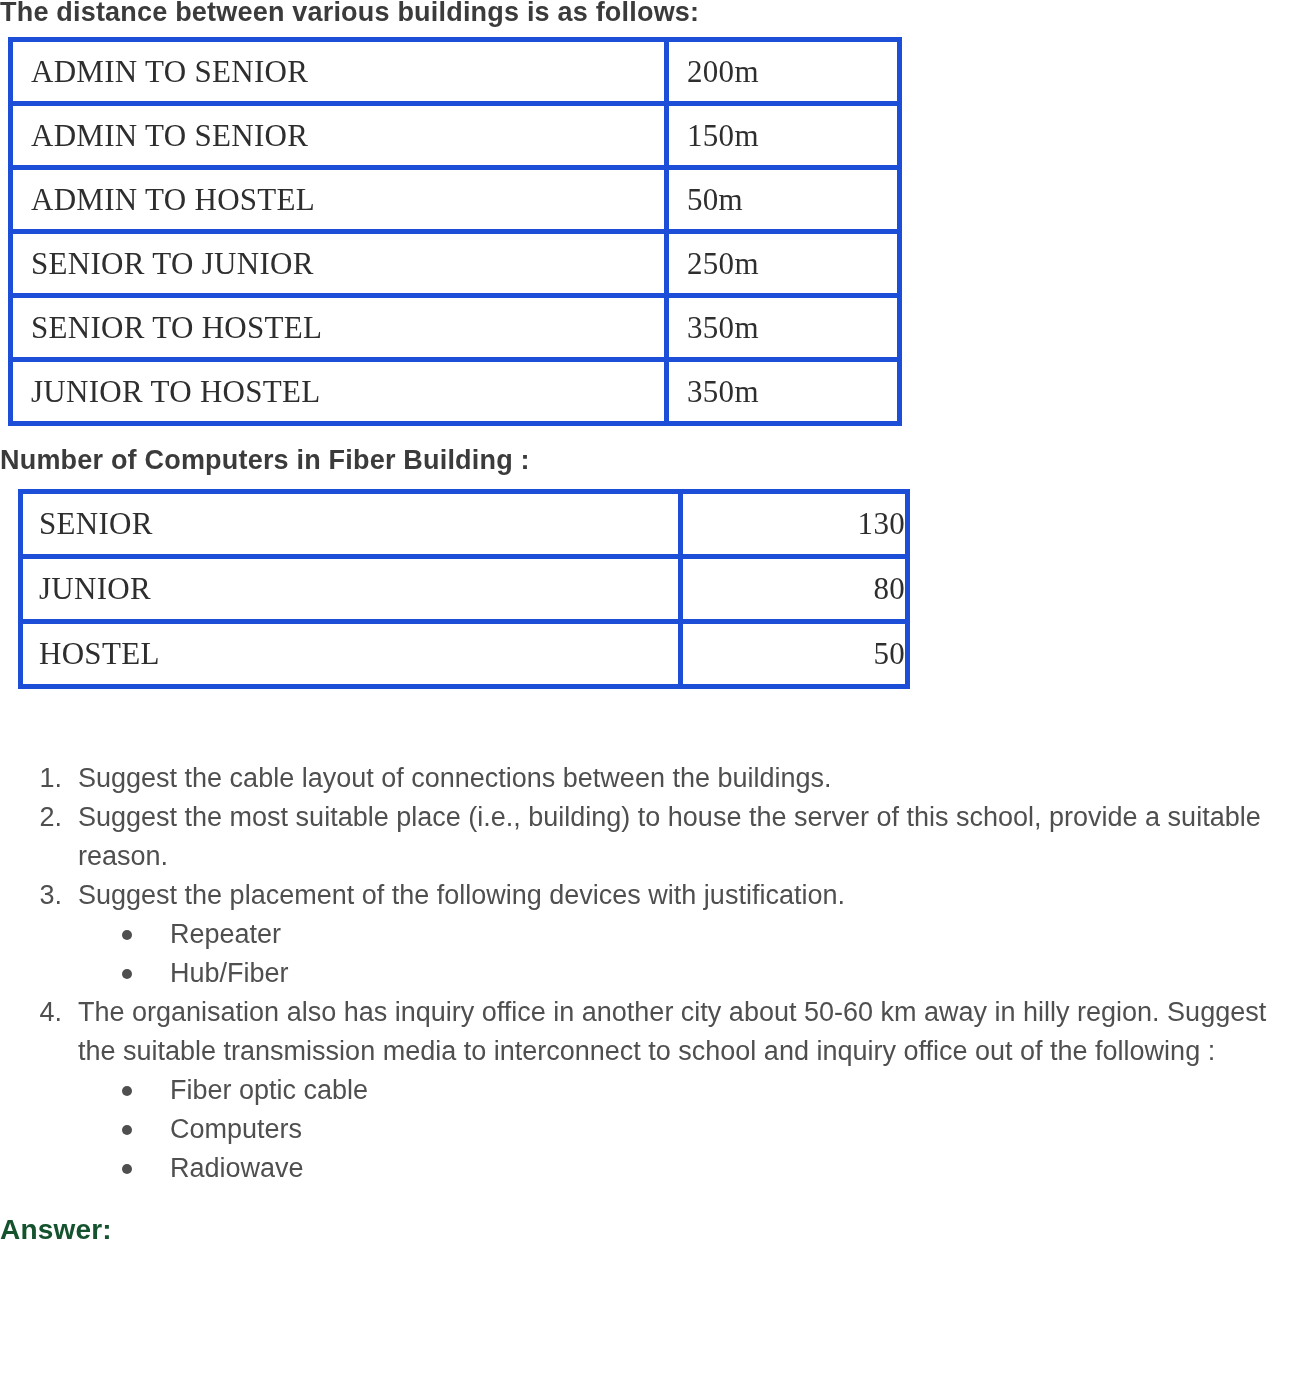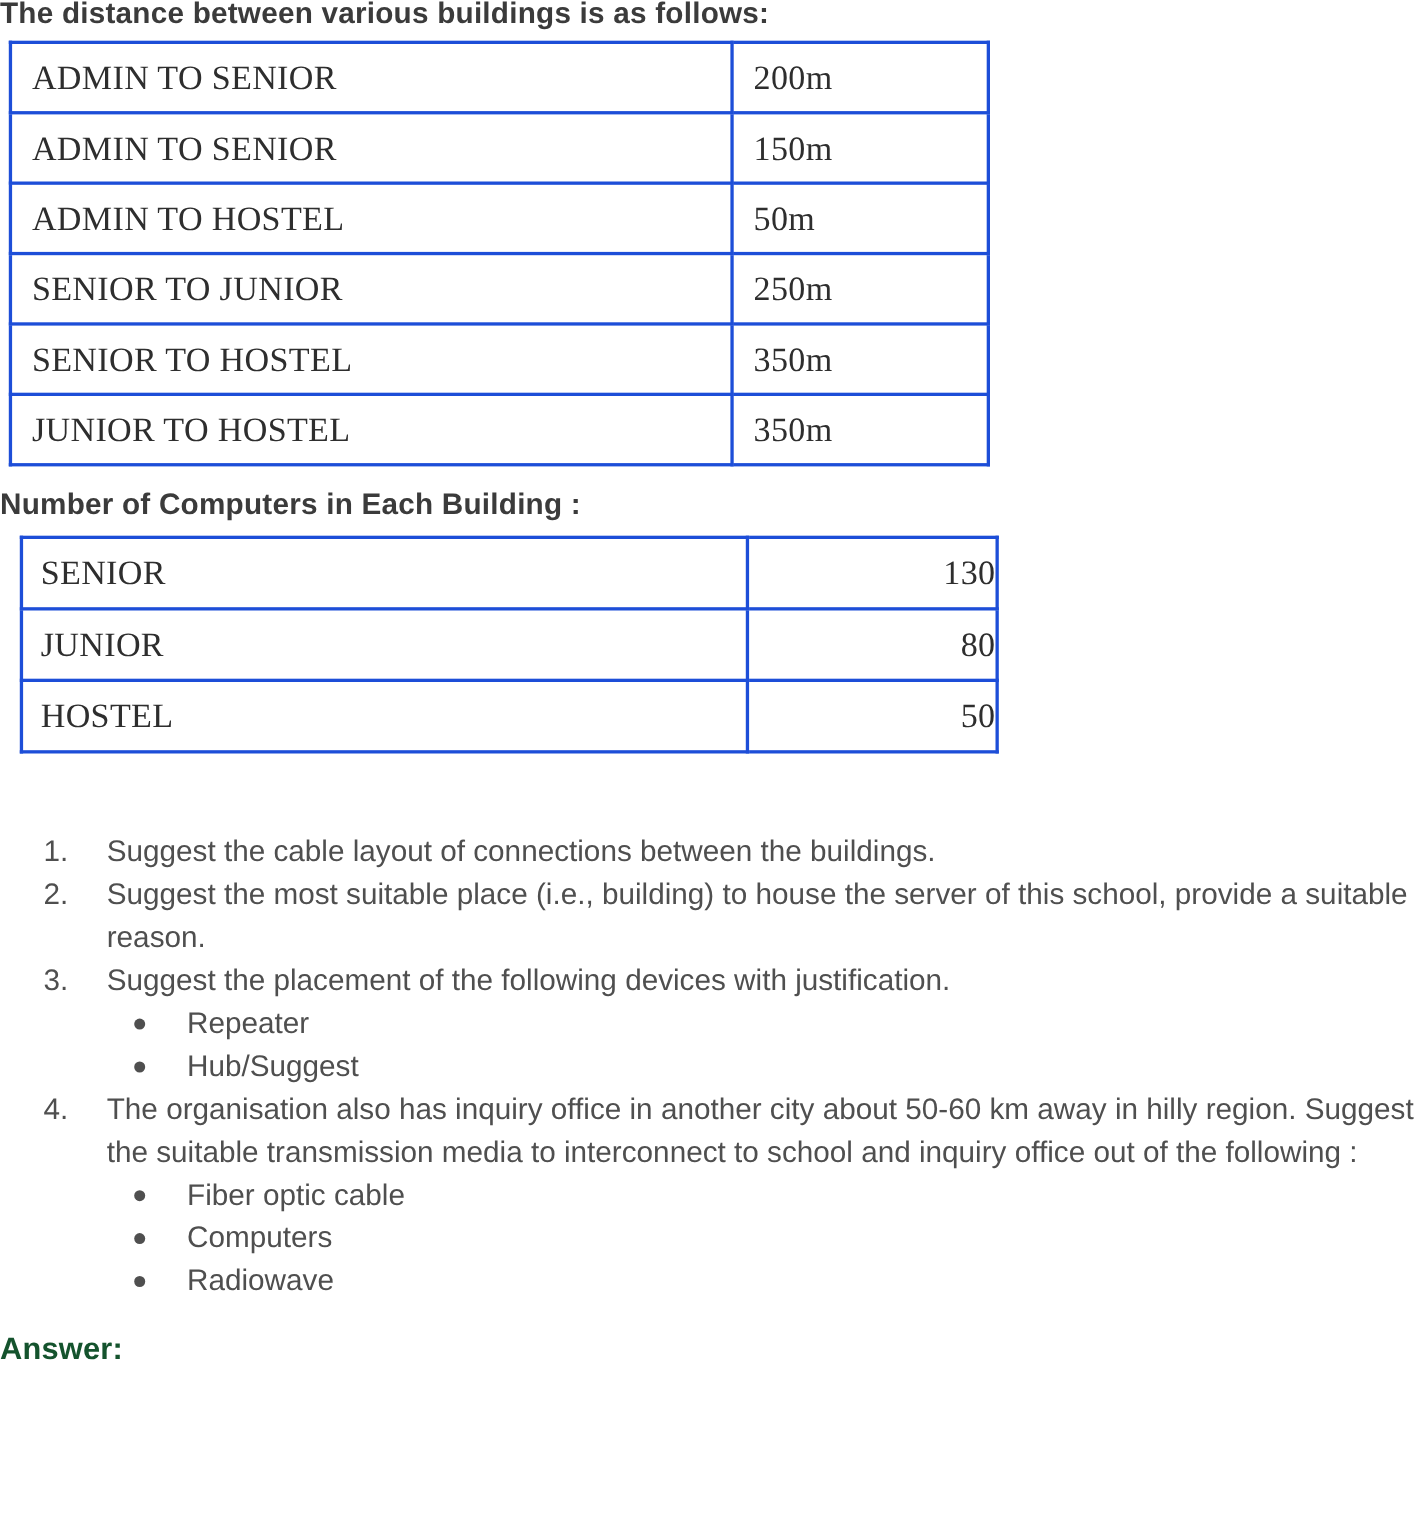--- a/index.html
+++ b/index.html
@@ -21,21 +21,21 @@
     letter-spacing: 0.2px;
   }
   .h1 { margin: -3px 0 0 0; }
   .h2 { margin: 19px 0 0 0; }
 
   table.scan-table {
     border-collapse: collapse;
     table-layout: fixed;
   }
   table.scan-table td {
-    border: 3px solid #1d4ed8;
+    border: 5px solid #1d4ed8;
     font-family: "Liberation Serif", serif;
     font-size: 31px;
     color: #2e2e2e;
     vertical-align: middle;
     padding: 0 0 0 18px;
     letter-spacing: 0.3px;
   }
   .t1 { margin: 9px 0 0 8px; width: 889px; }
   .t1 td { height: 64px; }
   .t1 td.lbl { width: 656px; }
@@ -47,21 +47,21 @@
   .t2 td.val { width: 227px; padding-left: 15px; text-align: right; }
 
   .questions {
     margin-top: 70px;
     font-size: 27px;
     line-height: 39px;
     color: #4f4f4f;
   }
   .question { display: flex; }
   .q-num { width: 62px; text-align: right; flex: none; }
-  .q-text { margin-left: 35px; width: 1206px; }
+  .q-text { margin-left: 16px; width: 1206px; }
 
   .bullet-row { display: flex; margin-left: 122px; }
   .bullet-dot {
     width: 10px; height: 10px;
     border-radius: 50%;
     background: #4f4f4f;
     flex: none;
     margin: 15px 38px 0 0;
   }
 
@@ -102,21 +102,21 @@
         <td class="lbl">SENIOR TO HOSTEL</td>
         <td class="val">350m</td>
       </tr>
       <tr>
         <td class="lbl">JUNIOR TO HOSTEL</td>
         <td class="val">350m</td>
       </tr>
     </tbody>
   </table>
 
-  <div class="doc-heading h2">Number of Computers in Each Building :</div>
+  <div class="doc-heading h2">Number of Computers in Fiber Building :</div>
 
   <table class="scan-table t2">
     <tbody>
       <tr>
         <td class="lbl">SENIOR</td>
         <td class="val">130</td>
       </tr>
       <tr>
         <td class="lbl">JUNIOR</td>
         <td class="val">80</td>
@@ -148,21 +148,21 @@
       <div class="question">
         <span class="q-num">3.</span>
         <span class="q-text">Suggest the placement of the following devices with justification.</span>
       </div>
       <div class="bullet-row">
         <span class="bullet-dot"></span>
         <span class="bullet-text">Repeater</span>
       </div>
       <div class="bullet-row">
         <span class="bullet-dot"></span>
-        <span class="bullet-text">Hub/Suggest</span>
+        <span class="bullet-text">Hub/Fiber</span>
       </div>
     </div>
 
     <div class="q-block">
       <div class="question">
         <span class="q-num">4.</span>
         <span class="q-text">The organisation also has inquiry office in another city about 50-60 km away in hilly region. Suggest the suitable transmission media to interconnect to school and inquiry office out of the following :</span>
       </div>
       <div class="bullet-row">
         <span class="bullet-dot"></span>

